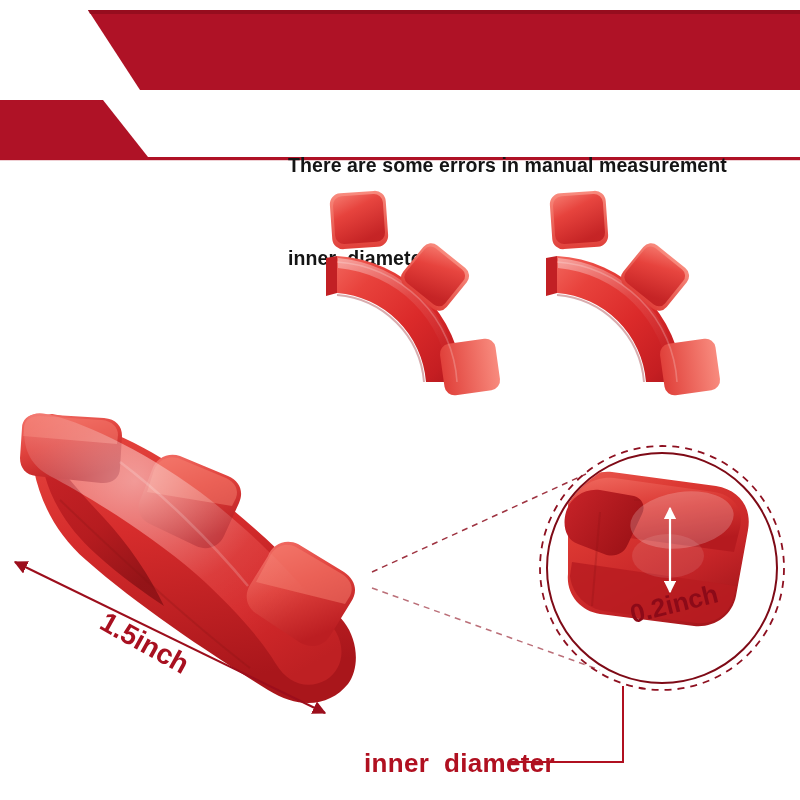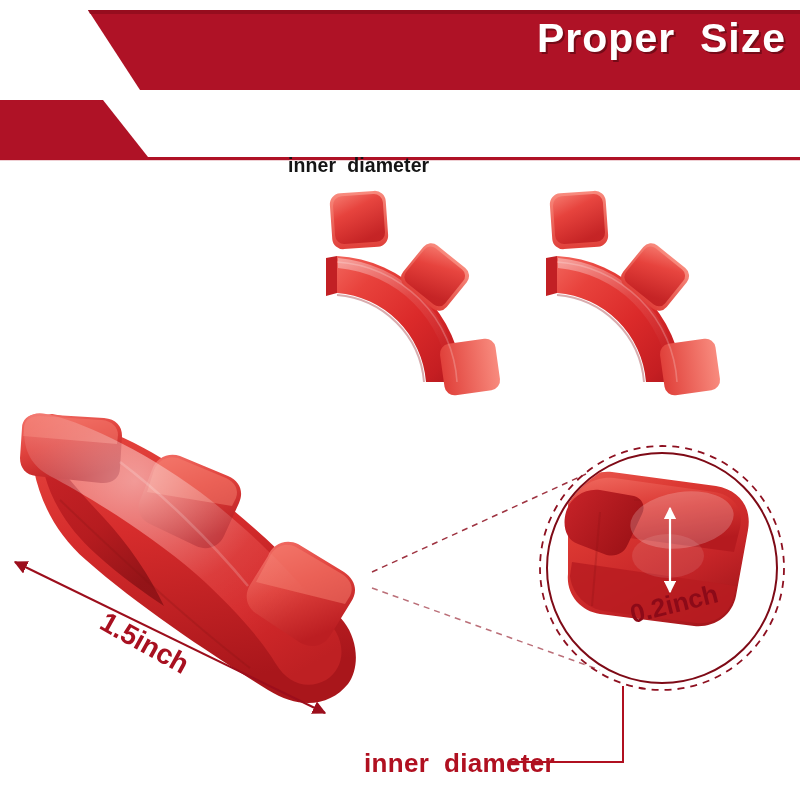--- a/index.html
+++ b/index.html
@@ -107,23 +107,23 @@
 
     <polygon points="88,10 800,10 800,90 140,90" fill="#AF1226"></polygon>
 
     <polygon points="88,10 800,10 800,14 90,14" fill="#8E0C1C" opacity="0.75"></polygon>
 
     <polygon points="0,100 103,100 148,157 0,157" fill="#AF1226"></polygon>
 
     <rect x="0" y="157" width="800" height="3.2" fill="#AF1226"></rect>
   </svg>
 
-  <div id="header-title">Proper  Size</div>
 
   <div id="header-subtitle">
+    <span class="sub-line">There are some errors in manual measurement</span>
     <span class="sub-line">inner  diameter</span>
   </div>
 
   <svg class="art-layer" viewBox="0 0 800 800" width="800" height="800" aria-hidden="true">
     <defs>
 
       <linearGradient id="gArcBody" x1="0" y1="0" x2="1" y2="1">
         <stop offset="0%" stop-color="#F2655C"></stop>
         <stop offset="22%" stop-color="#E8423C"></stop>
         <stop offset="55%" stop-color="#DB2A2A"></stop>

